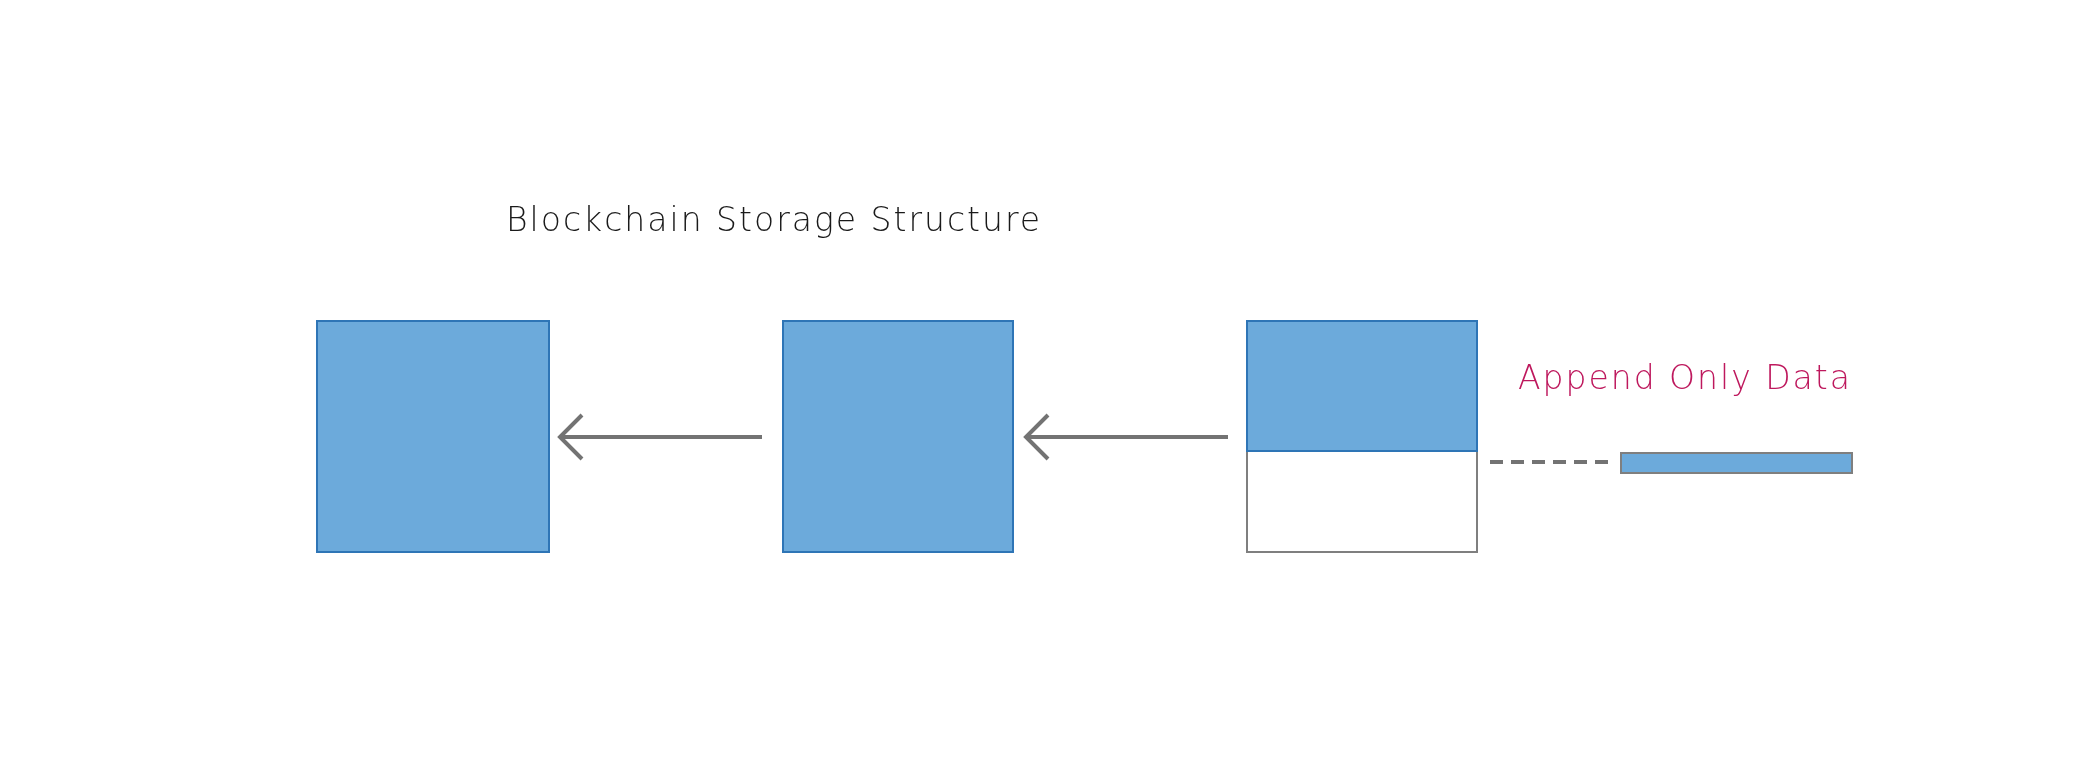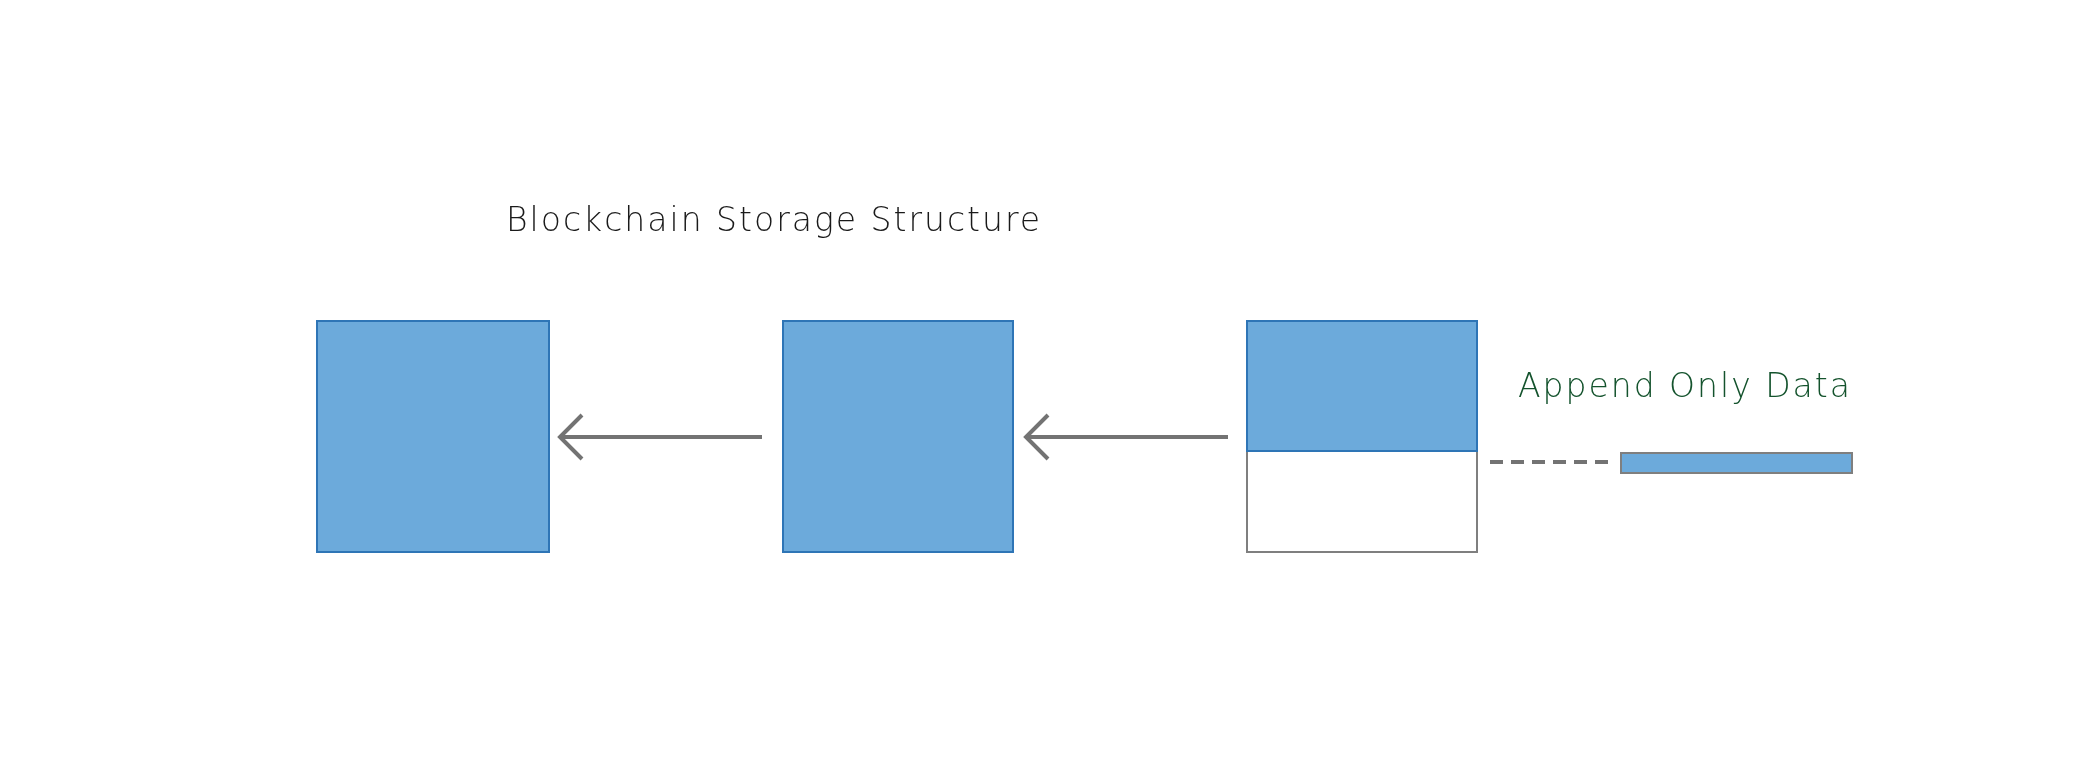--- a/index.html
+++ b/index.html
@@ -122,15 +122,15 @@
       <line x1="202" y1="26" x2="0" y2="26" stroke="#737373" stroke-width="4" stroke-linecap="butt"></line>
       <polyline points="22,4 0,26 22,48" fill="none" stroke="#737373" stroke-width="4" stroke-linecap="butt" stroke-linejoin="miter"></polyline>
     </svg>
 
   <svg class="dash-svg" id="dash-1" xmlns="http://www.w3.org/2000/svg" width="124" height="12" viewBox="0 0 124 12" style="left: 1490px; top: 456px;">
       <line x1="0" y1="6" x2="124" y2="6" stroke="#737373" stroke-width="4" stroke-dasharray="13 8" stroke-linecap="butt"></line>
     </svg>
 
   <div class="append-bar" id="append-bar" style="left: 1620px; top: 452px; width: 233px; height: 22px; background: rgb(108, 170, 219); border-color: rgb(127, 127, 127);"></div>
 
-  <div class="append-label" style="left: 1518px; top: 366px; color: #14532d;">Append Only Data</div>
+  <div class="append-label" style="left: 1518px; top: 358px; color: #be185d;">Append Only Data</div>
 
 </div>
 
 </body></html>

